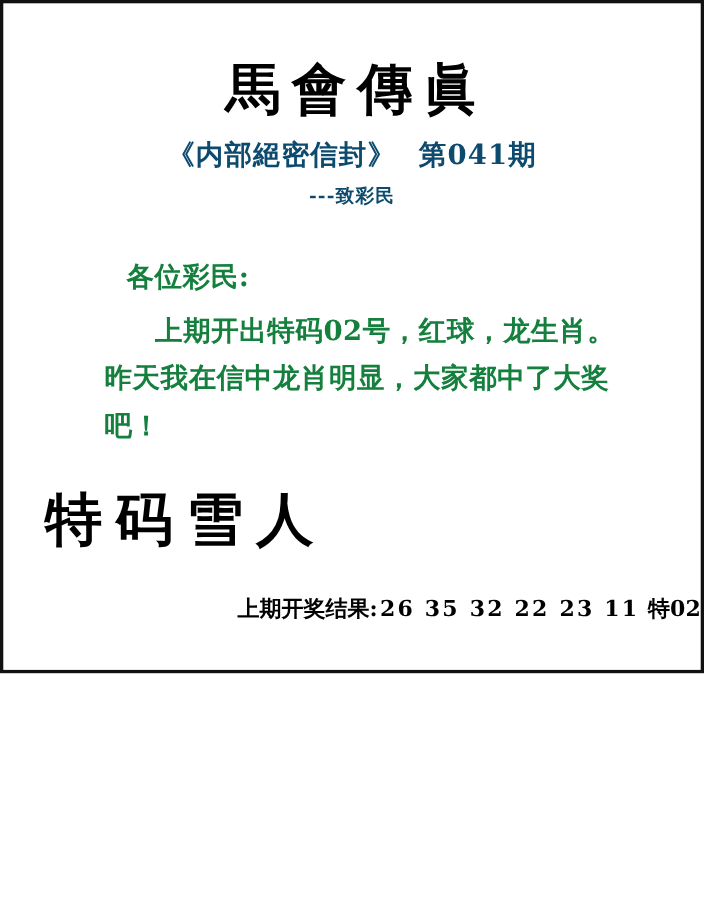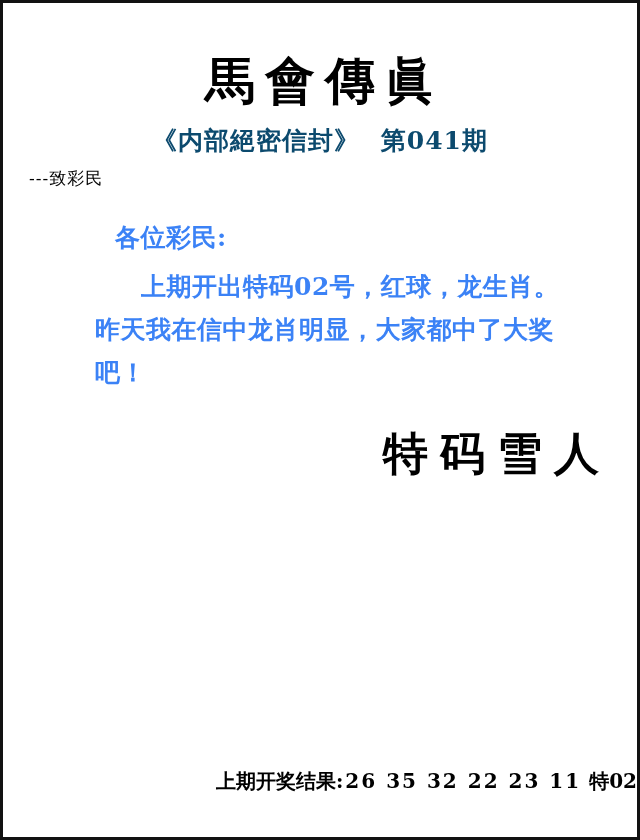--- a/index.html
+++ b/index.html
@@ -10,21 +10,21 @@
   body {
     width: 640px;
     height: 840px;
     font-family: "Liberation Serif", "DejaVu Serif", serif;
     color: #111111;
     overflow: hidden;
   }
   .page {
     position: relative;
     width: 640px;
-    height: 840px;
+    height: 612px;
     box-sizing: border-box;
     border: 3px solid #111111;
     background: #ffffff;
   }
   .inner {
     position: absolute;
     left: 0;
     top: 0;
     right: 0;
     bottom: 0;
@@ -54,38 +54,39 @@
     white-space: nowrap;
   }
   .subtitle-row .sealed {
     letter-spacing: 1px;
   }
   .subtitle-row .issue {
     margin-left: 12px;
     letter-spacing: 1px;
   }
   .dedication {
+    text-align: center;
     margin-top: 10px;
     font-family: "DejaVu Serif", "Liberation Serif", serif;
     font-size: 17px;
-    font-weight: normal;
-    color: #000000;
+    font-weight: bold;
+    color: #0c4a6e;
     letter-spacing: 1px;
   }
 
   
   .body-block {
-    margin-top: 26px;
+    margin-top: 40px;
     padding-left: 86px;
     padding-right: 30px;
     font-family: "DejaVu Serif", "Liberation Serif", serif;
     font-size: 25px;
     font-weight: bold;
     line-height: 1.72;
-    color: #3b82f6;
+    color: #15803d;
     letter-spacing: 0.5px;
   }
   .body-block p {
     margin: 0;
   }
   .salutation {
     text-indent: 0;
   }
   .greeting {
     text-indent: 72px;
@@ -96,24 +97,24 @@
     margin-top: 6px !important;
     padding-right: 10px;
   }
   .para.wide {
     padding-left: 0;
     margin-left: -20px;
   }
 
   
   .bigname {
-    text-align: right;
+    text-align: left;
     margin-top: 30px;
     font-family: "DejaVu Serif", "Liberation Serif", serif;
-    font-size: 45px;
+    font-size: 52px;
     font-weight: bold;
     letter-spacing: 12px;
     text-indent: 12px;
     color: #000000;
   }
   .result-line {
     position: absolute;
     left: 0;
     right: 0;
     bottom: 42px;

